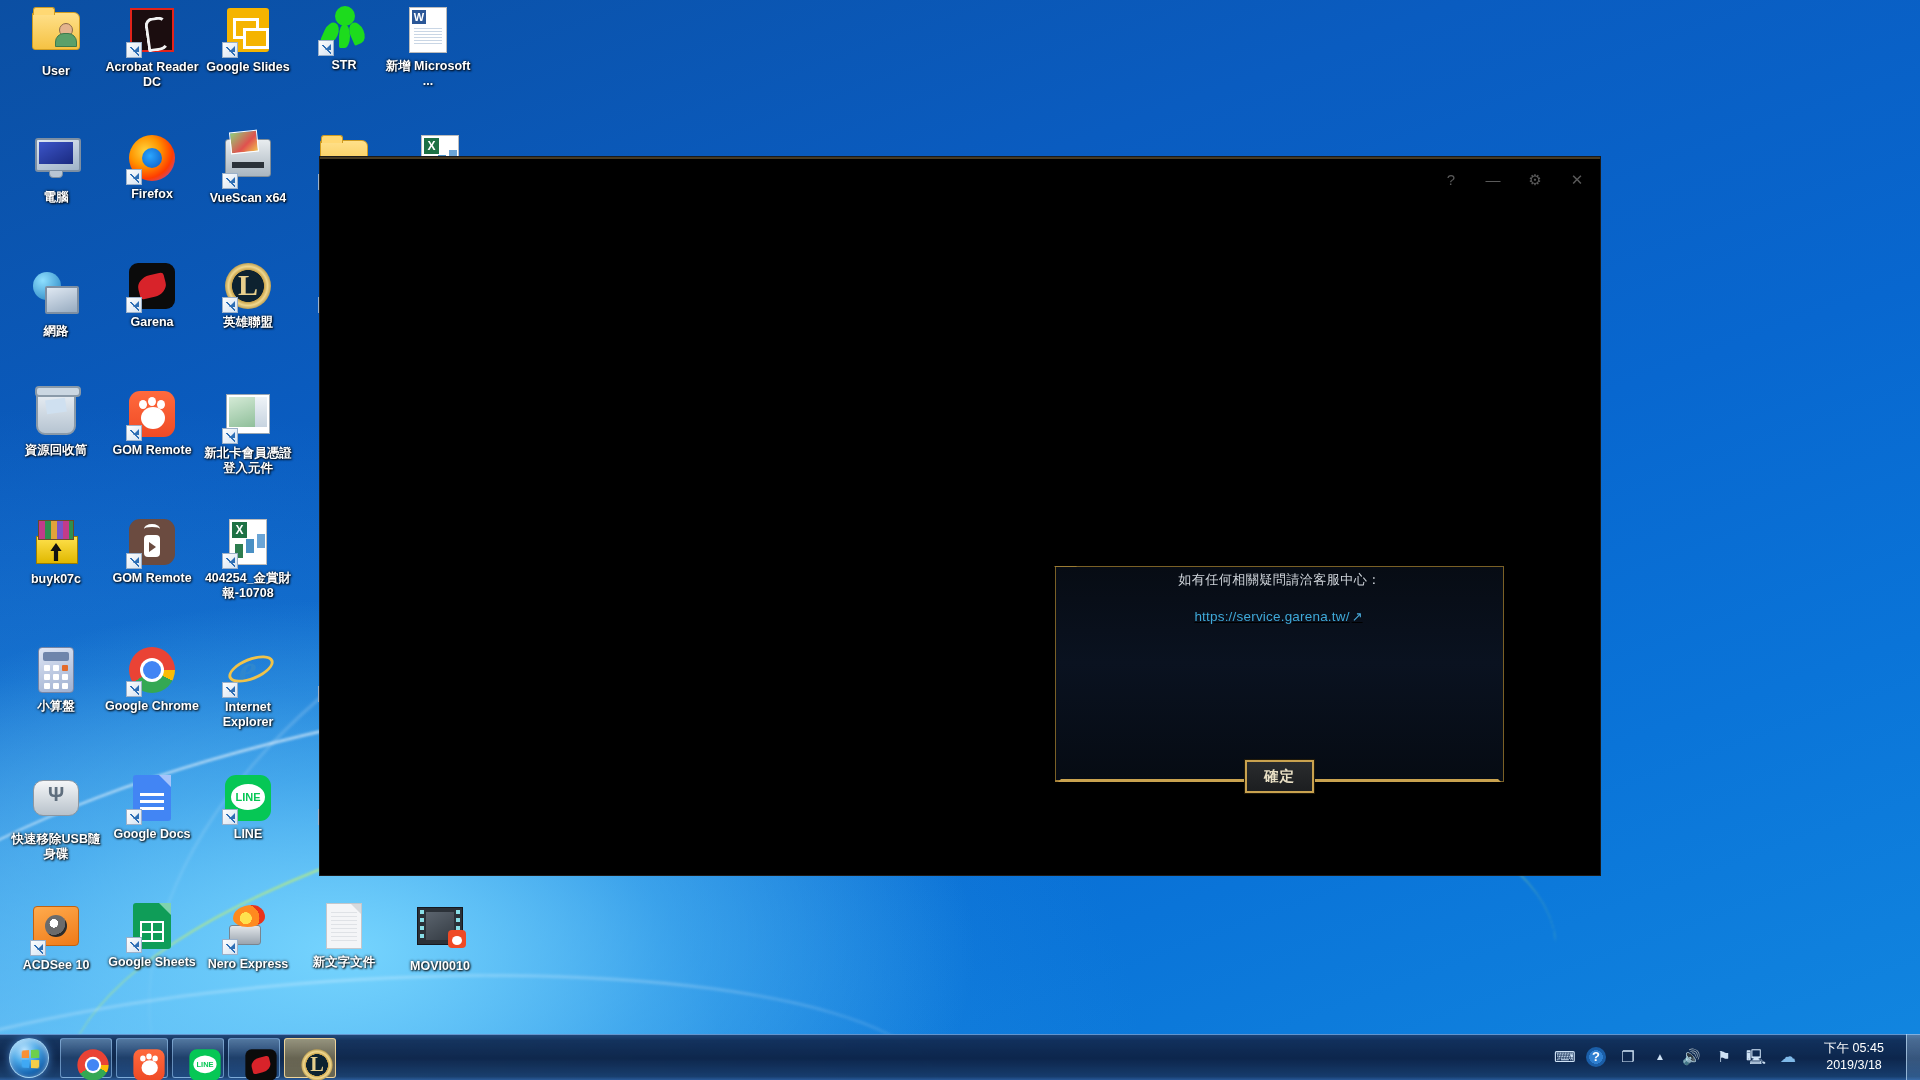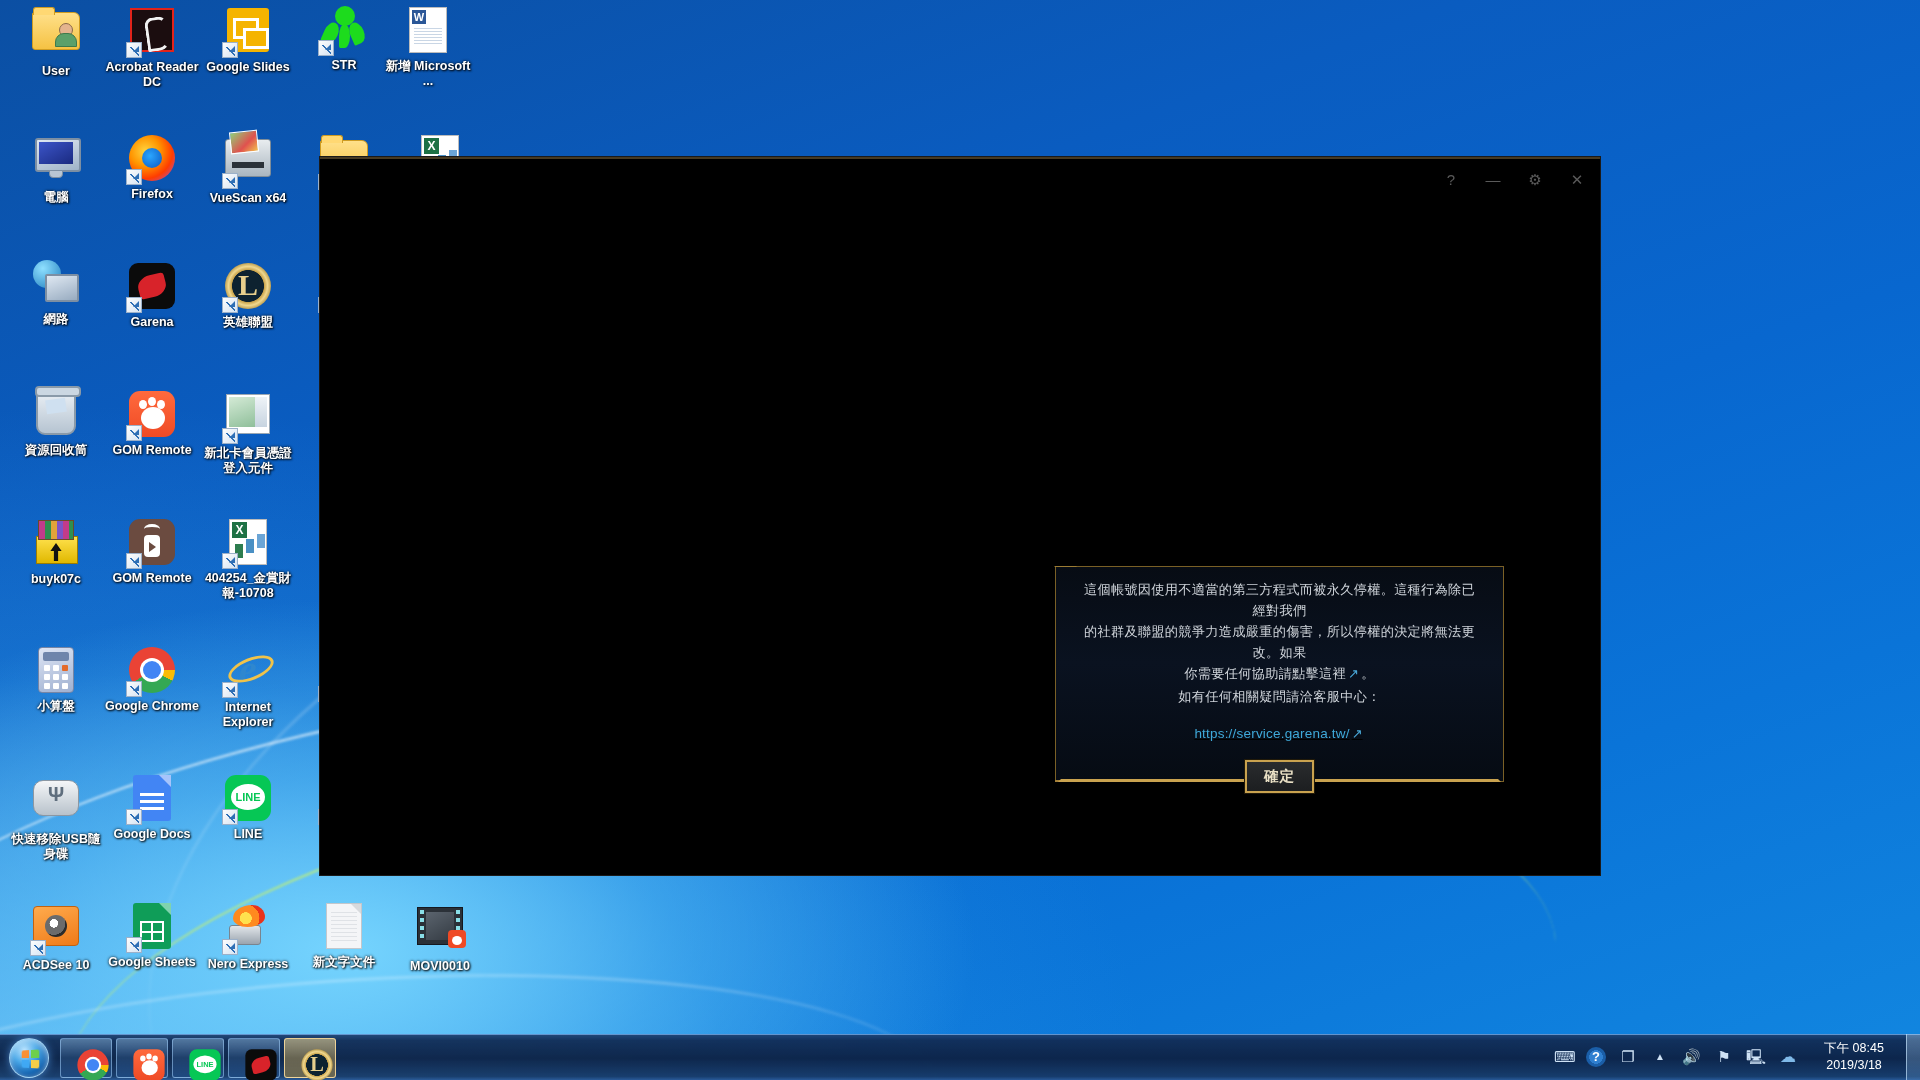--- a/index.html
+++ b/index.html
@@ -480,21 +480,21 @@
         </div>
         <div class="lbl">Wor</div>
       </div>
       <div class="dicon" style="left: 392px; top: 134px;">
         <div class="glyph">
           <div class="ic-excel"></div>
           <div class="sc"></div>
         </div>
         <div class="lbl"></div>
       </div>
-      <div class="dicon" style="left: 8px; top: 258px;">
+      <div class="dicon" style="left: 8px; top: 270px;">
         <div class="glyph">
           <div class="ic-globe">
             <div class="globe-screen"></div>
           </div>
         </div>
         <div class="lbl">網路</div>
       </div>
       <div class="dicon" style="left: 104px; top: 262px;">
         <div class="glyph">
           <div class="ic-garena">
@@ -665,25 +665,20 @@
   <div id="game-window">
     <div id="win-controls">
       <div class="wc">?</div>
       <div class="wc">—</div>
       <div class="wc">⚙</div>
       <div class="wc">✕</div>
     </div>
 
     <div id="ban-dialog">
 
-      <div id="dlg-body">
-        <span>這個帳號因使用不適當的第三方程式而被永久停權。這種行為除已經對我們</span><br>
-        <span>的社群及聯盟的競爭力造成嚴重的傷害，所以停權的決定將無法更改。如果</span><br>
-        <span>你需要任何協助請點擊這裡</span><span class="ext-arrow">↗</span><span>。</span>
-      </div>
 
       <div id="dlg-contact">如有任何相關疑問請洽客服中心：</div>
 
       <div id="dlg-link-row">
         <a id="dlg-link" href="#">https://service.garena.tw/</a><span class="ext-arrow">↗</span>
       </div>
 
       <div id="dlg-bottom-left"></div>
       <div id="dlg-bottom-frame"></div>
 
@@ -738,19 +733,19 @@
           <div class="ti">⌨</div>
           <div class="ti" style="background: radial-gradient(circle, rgb(47, 127, 208) 0px, rgb(47, 127, 208) 48%, rgb(26, 94, 168) 49%, rgb(26, 94, 168) 100%); border-radius: 50%; color: rgb(255, 255, 255); font-weight: bold; font-size: 13px;">?</div>
           <div class="ti">❐</div>
           <div class="ti" style="font-size: 10px;">▲</div>
           <div class="ti">🔊</div>
           <div class="ti">⚑</div>
           <div class="ti">🖳</div>
           <div class="ti" style="color: rgb(127, 185, 232); font-size: 16px;">☁</div>
         </div>
       <div id="clock">
-        <div>下午 08:45</div>
+        <div>下午 05:45</div>
         <div>2019/3/18</div>
       </div>
       <div id="show-desktop"></div>
     </div>
   </div>
 </div>
 
 </body></html>

